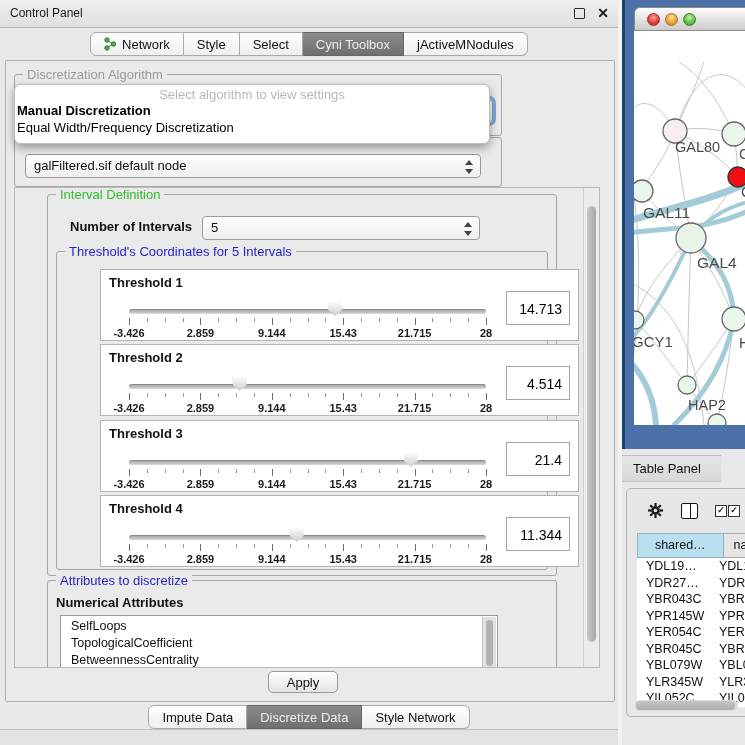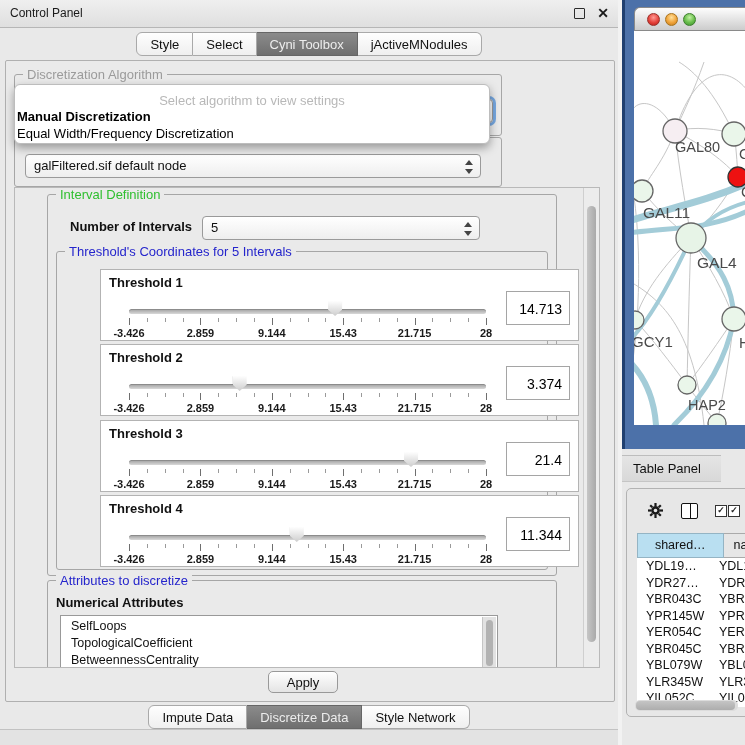--- a/index.html
+++ b/index.html
@@ -30,21 +30,21 @@
        box-sizing:border-box;color:#111;}
   .combo .spin{position:absolute;right:7px;top:4px;width:8px;height:16px;}
   .spin .up{position:absolute;top:1px;left:0;width:0;height:0;border-left:4px solid transparent;
        border-right:4px solid transparent;border-bottom:5px solid #444;}
   .spin .dn{position:absolute;bottom:1px;left:0;width:0;height:0;border-left:4px solid transparent;
        border-right:4px solid transparent;border-top:5px solid #444;}
   .focus-ring{box-shadow:0 0 0 3px rgba(98,155,221,.85);}
   
   .popup{position:absolute;left:8px;top:23px;width:474px;height:58px;background:#fff;
        border:1px solid #bdbdbd;border-radius:6px;box-shadow:0 4px 10px rgba(0,0,0,.35);z-index:20;}
-  .popup-hint{text-align:center;color:#b8b8b8;font-size:13px;padding-top:8px;}
+  .popup-hint{text-align:center;color:#b8b8b8;font-size:13px;padding-top:2px;}
   .popup-item{font-size:13px;line-height:17px;padding-left:2px;color:#000;}
   .popup-item.bold{font-weight:bold;}
   
   .scrollpane{position:absolute;left:8px;top:126px;width:586px;height:481px;border:1px solid #b9b9b9;
        background:#eaeaea;box-sizing:border-box;}
   .viewport{position:absolute;left:0;top:0;right:15px;bottom:0;overflow:hidden;}
   .vscroll{position:absolute;right:0;top:0;width:15px;height:100%;background:#ececec;border-left:1px solid #cfcfcf;}
   .vscroll .vthumb{position:absolute;left:3px;top:18px;width:9px;height:436px;border-radius:5px;
        background:linear-gradient(90deg,#c6c6c6,#a9a9a9);}
   
@@ -118,20 +118,30 @@
 <div class="control-panel">
   <div class="cp-titlebar">
     <span class="cp-title">Control Panel</span>
     <div class="float-btn"></div>
     <span class="close-btn">✕</span>
   </div>
 
   <div class="cp-tabbar">
     <div class="seg-group">
       <div class="seg">
+        <svg width="13" height="14" viewBox="0 0 13 14">
+          <line x1="3" y1="3" x2="9" y2="7" stroke="#777" stroke-width="1"></line>
+          <line x1="3" y1="11" x2="9" y2="7" stroke="#777" stroke-width="1"></line>
+          <circle cx="3" cy="3" r="2.2" fill="#4caf50" stroke="#2e7d32"></circle>
+          <circle cx="3" cy="11" r="2.2" fill="#4caf50" stroke="#2e7d32"></circle>
+          <circle cx="9.5" cy="7" r="2.2" fill="#4caf50" stroke="#2e7d32"></circle>
+        </svg>
+        <span>Network</span>
+      </div>
+      <div class="seg">
           <span>Style</span>
         </div>
       <div class="seg">
           <span>Select</span>
         </div>
       <div class="seg active">
           <span>Cyni Toolbox</span>
         </div>
       <div class="seg">
           <span>jActiveMNodules</span>
@@ -254,21 +264,21 @@
                     </div>
                     <div class="tick-labels">
                       <span class="tick-label" style="left: 0%;">-3.426</span>
                       <span class="tick-label" style="left: 20%;">2.859</span>
                       <span class="tick-label" style="left: 40%;">9.144</span>
                       <span class="tick-label" style="left: 60%;">15.43</span>
                       <span class="tick-label" style="left: 80%;">21.715</span>
                       <span class="tick-label" style="left: 100%;">28</span>
                     </div>
                   </div>
-                  <div class="value-box">3.374</div>
+                  <div class="value-box">4.514</div>
                 </div>
                 <div class="threshold-panel" style="top: 168px;">
                   <div class="tp-label">Threshold 3</div>
                   <div class="slider">
                     <div class="track"></div>
                     <div class="thumb" style="left: calc(79% - 7px);"></div>
                     <div class="ticks">
                       <div class="tick major" style="left: 0%;"></div>
                       <div class="tick" style="left: 5%;"></div>
                       <div class="tick" style="left: 10%;"></div>

